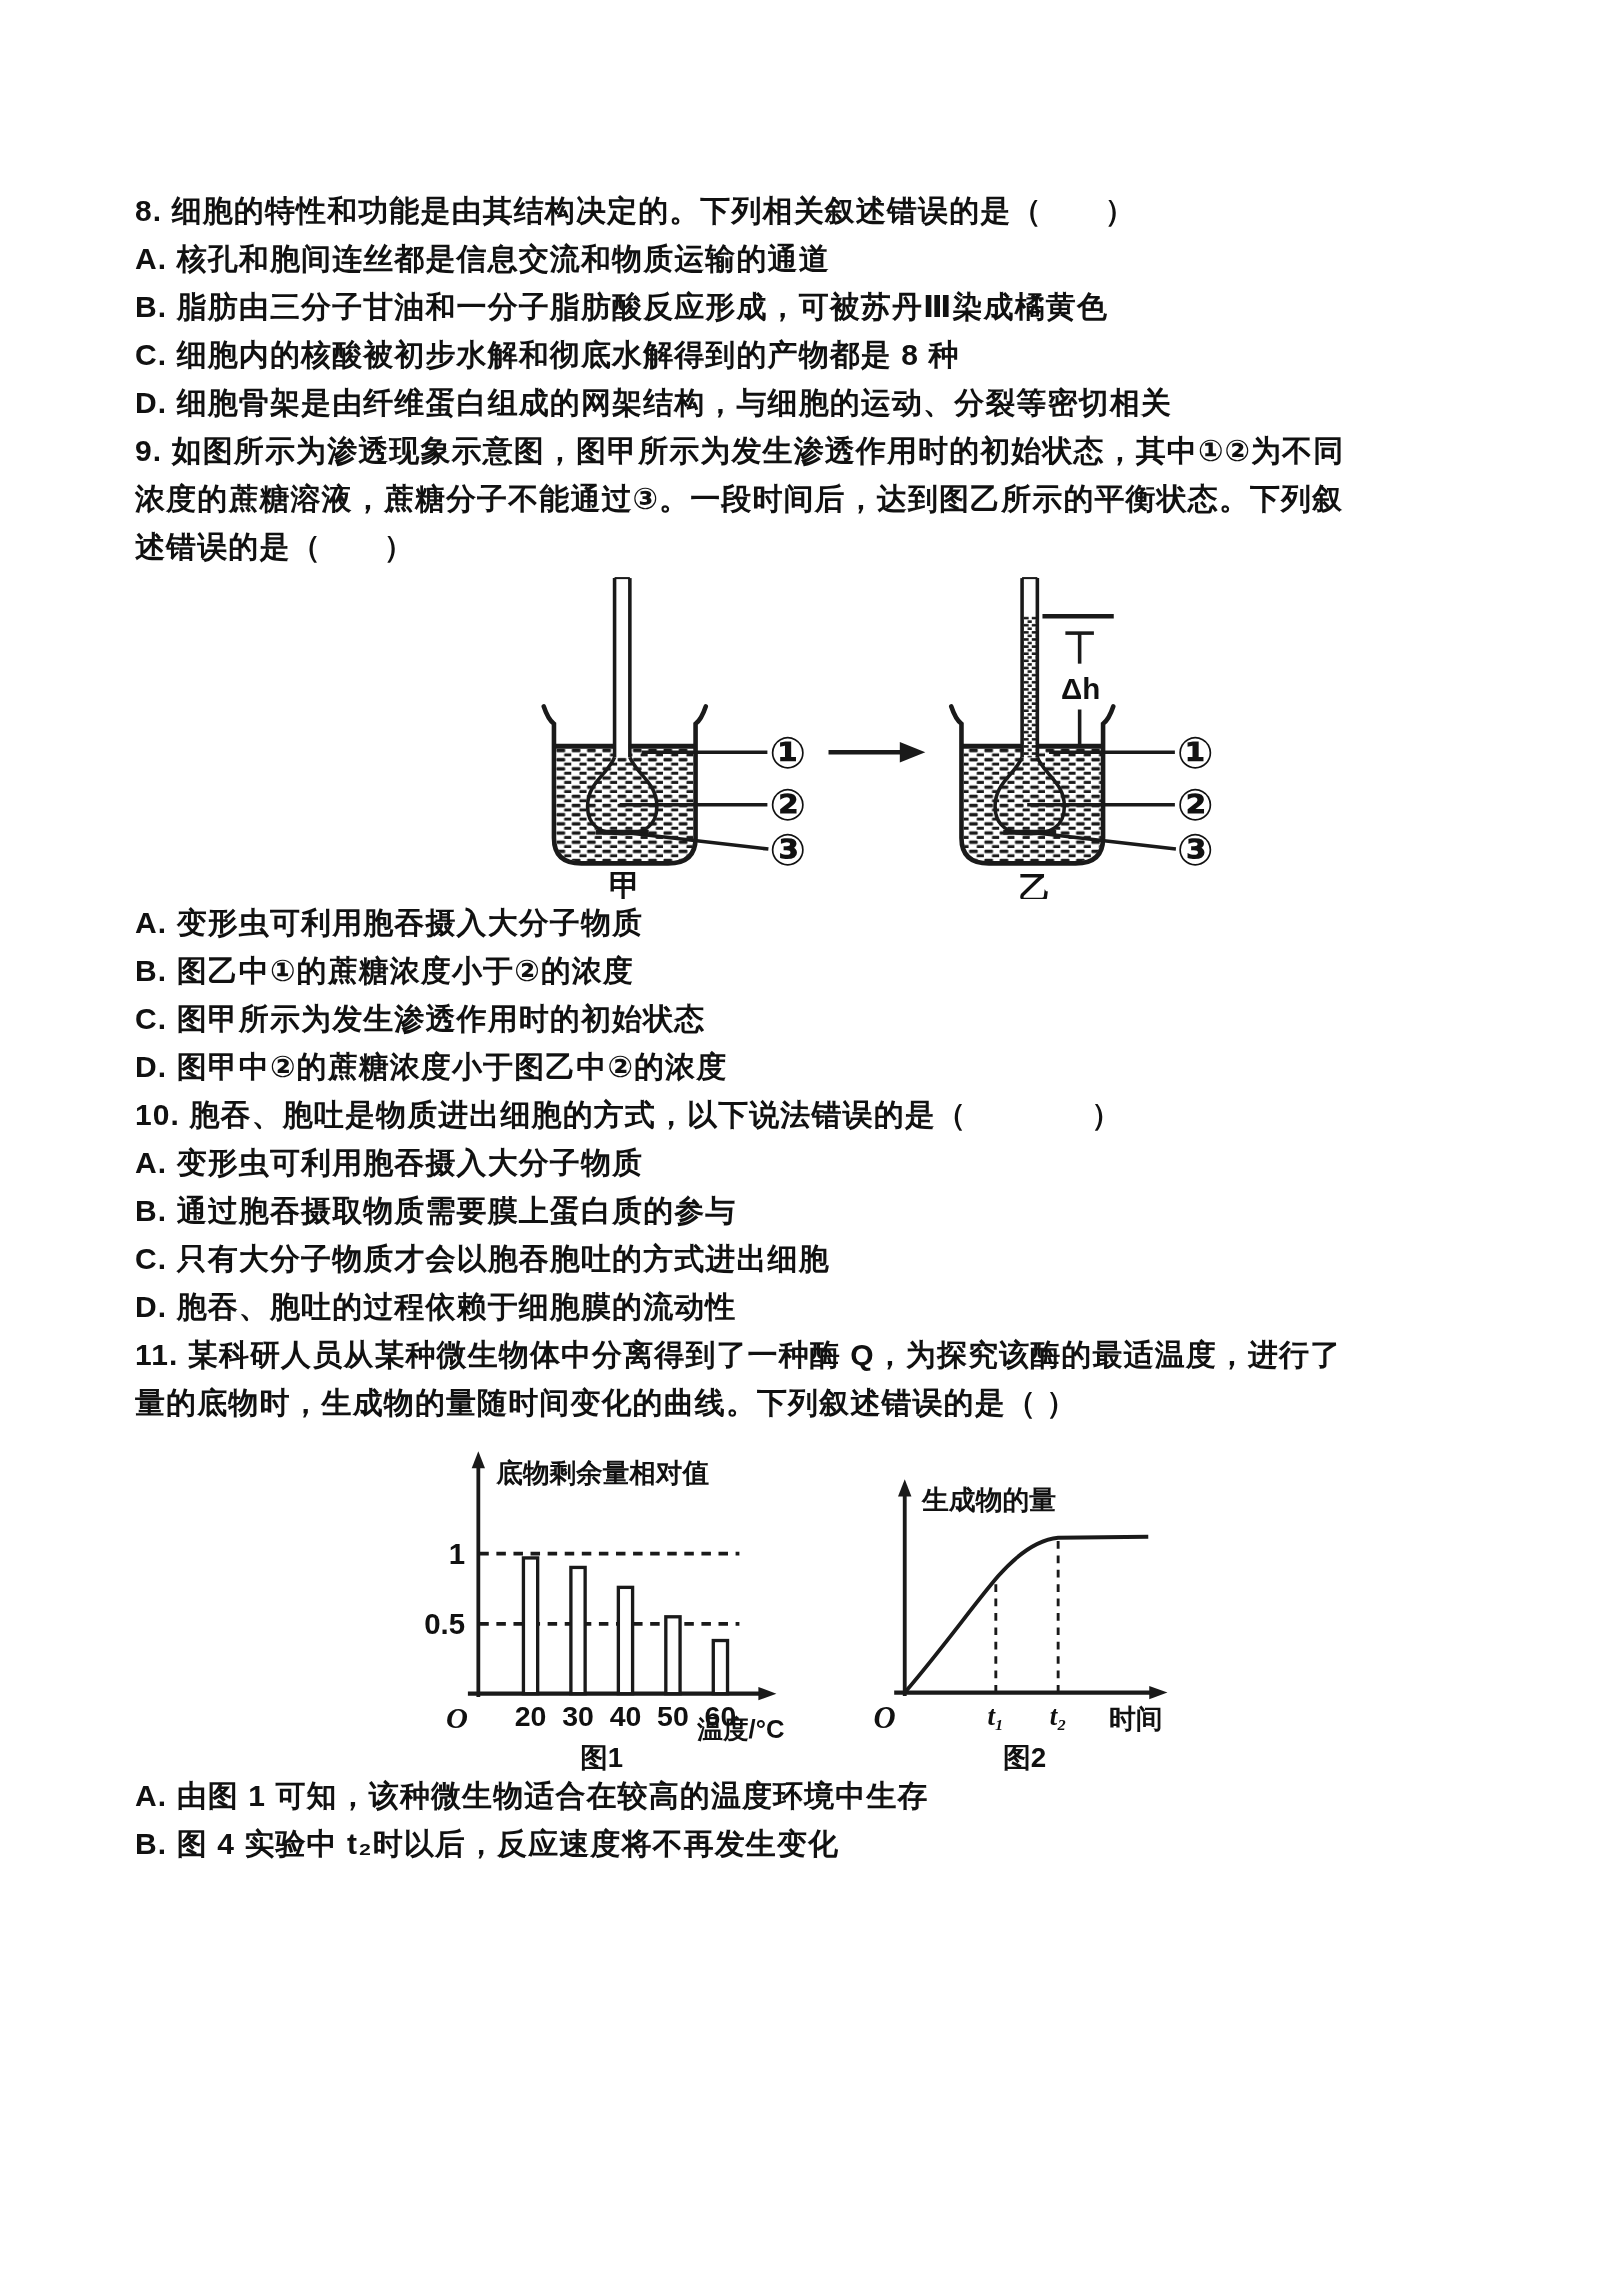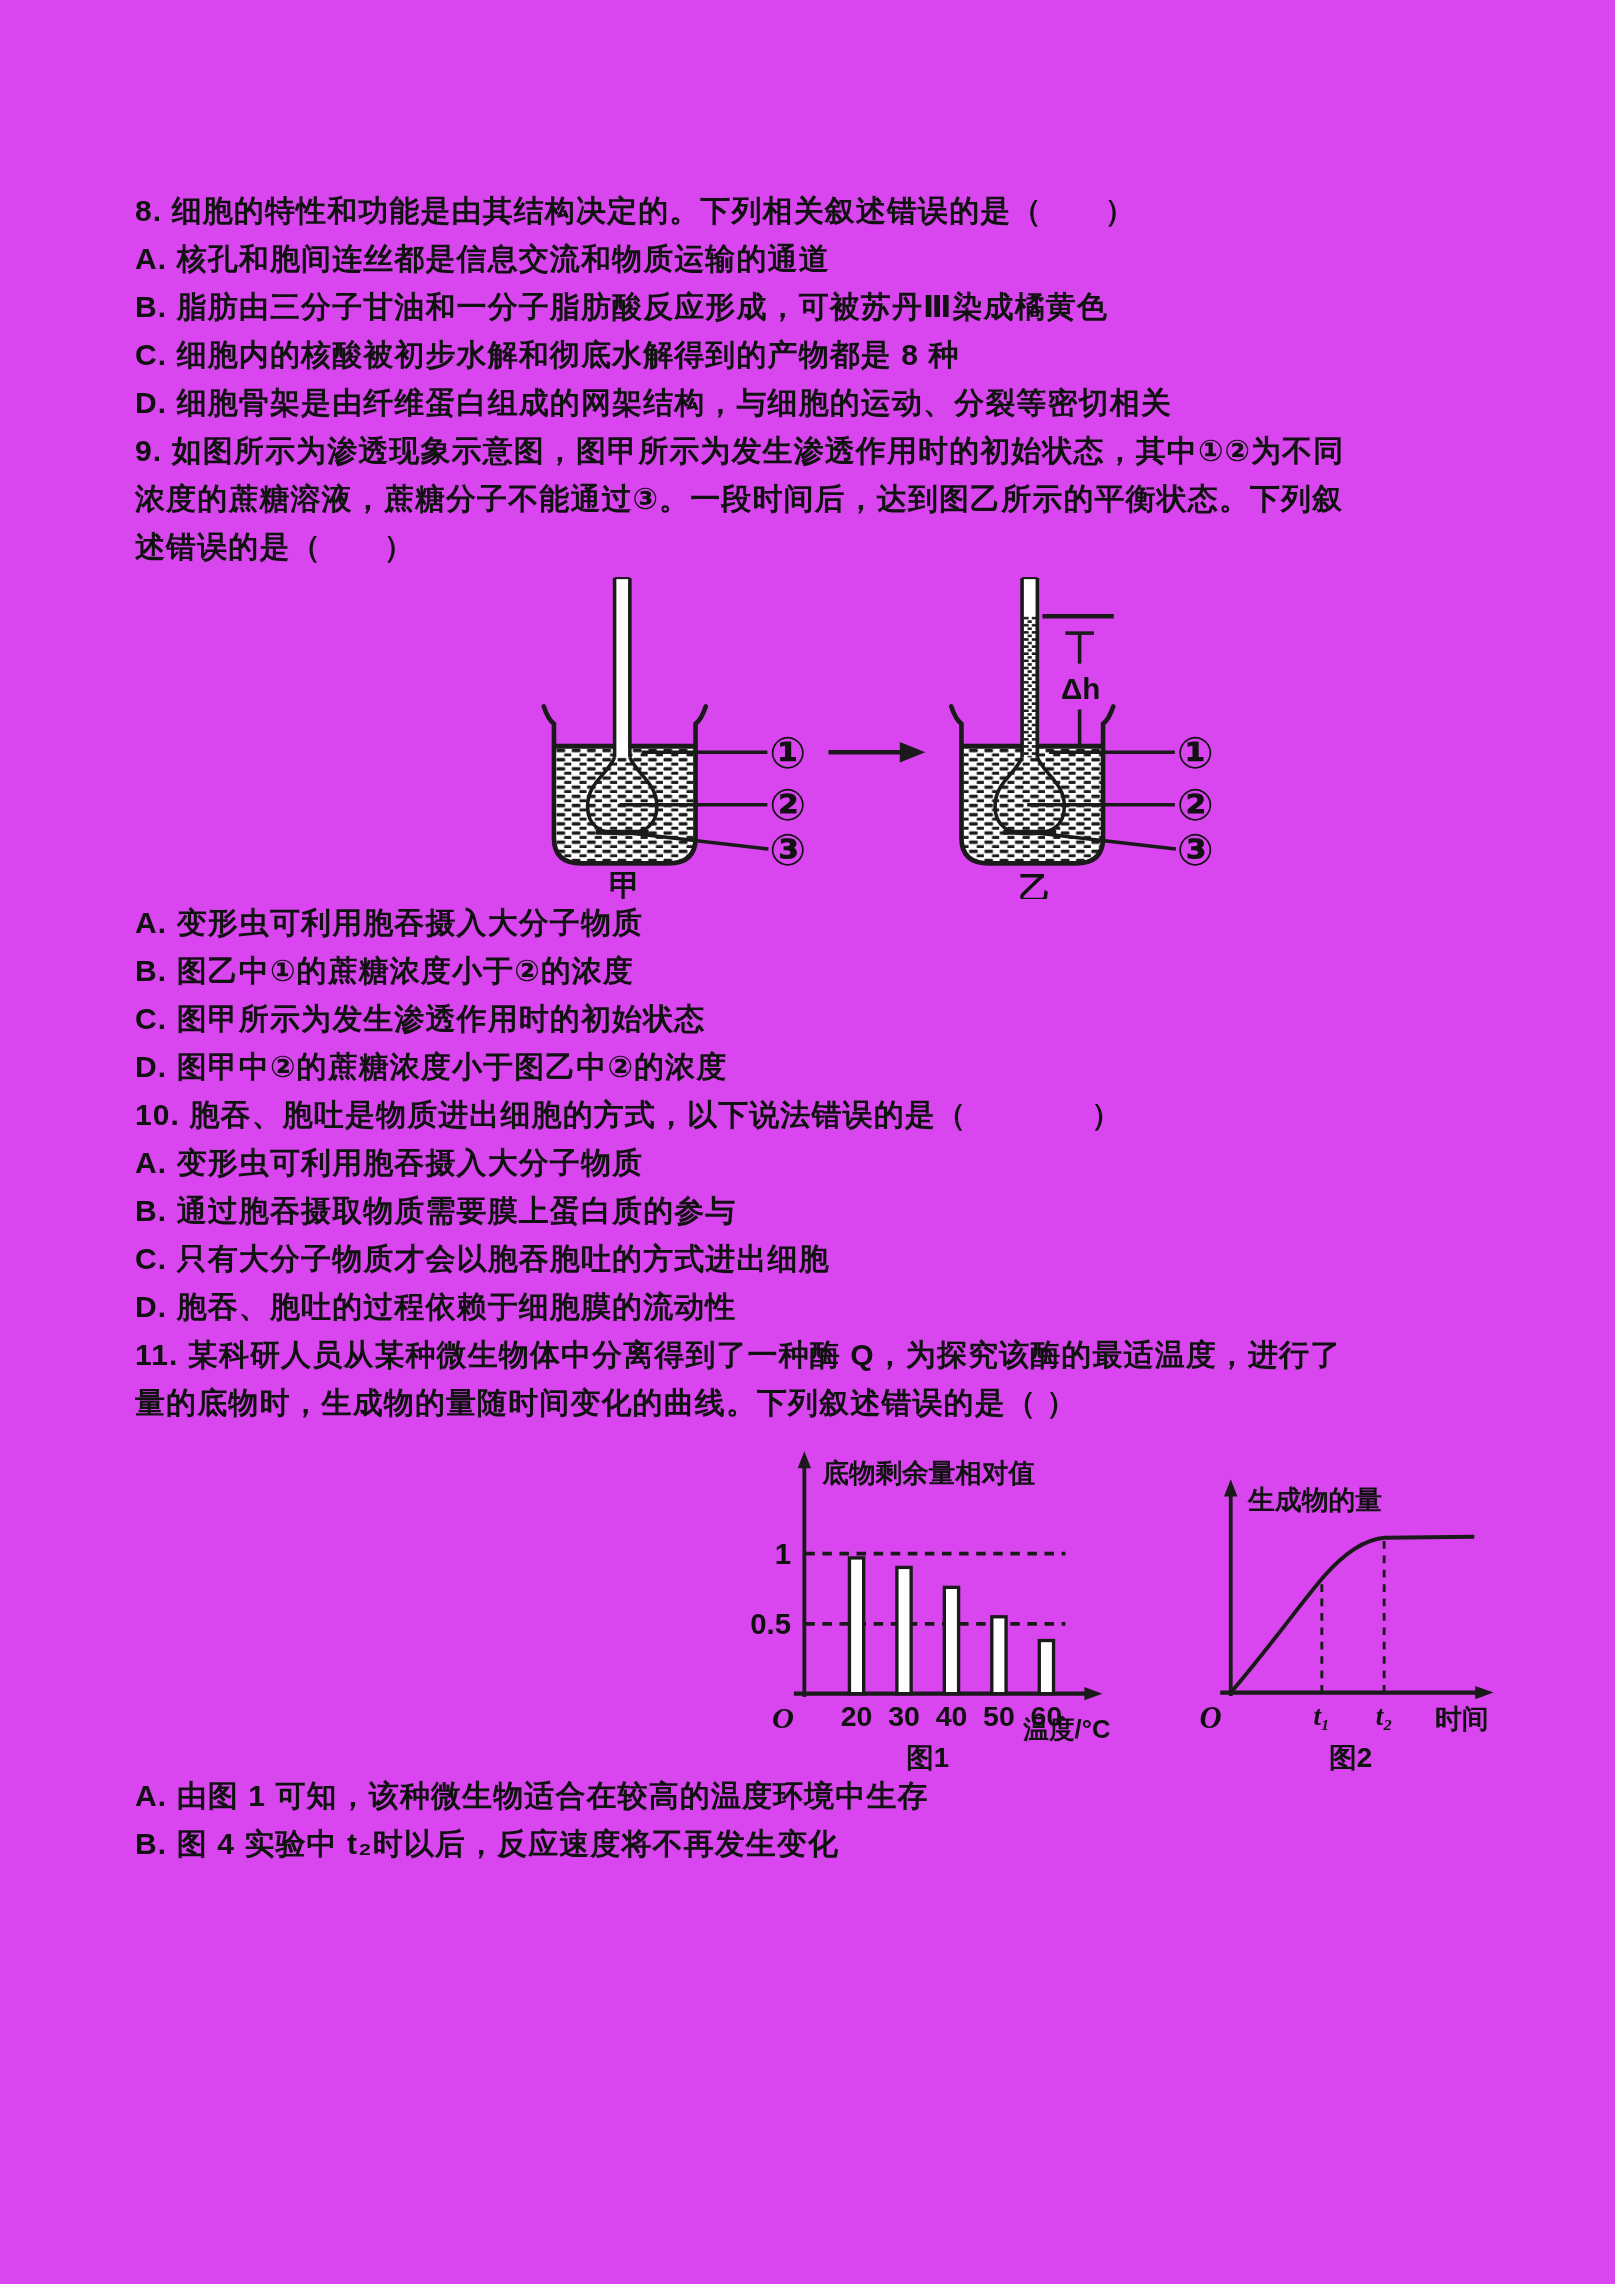--- a/index.html
+++ b/index.html
@@ -1,34 +1,34 @@
 <!DOCTYPE html>
 <html style="font-size:8.7px"><head>
 <meta charset="utf-8">
 <style>
   html,body{margin:0;padding:0;background:#e8e8e8;}
   .page{
     position:relative;
     width:1616px;height:2284px;
-    background:#d946ef;
+    background:#ffffff;
     overflow:hidden;
     font-family:"Liberation Sans","DejaVu Sans",sans-serif;
     font-weight:700;
     color:#111;
   }
   .content{position:absolute;left:135px;top:187px;width:1369px;}
   .line{
     margin:0;
     font-size:30px;
     line-height:48px;
     letter-spacing:1.1px;
     white-space:nowrap;
   }
   .figure-osmosis{margin:2.2px 0 0 375px;}
-  .charts-row{display:flex;align-items:flex-end;gap:65px;margin:4.3px 0 0 272px;justify-content:flex-end;}
+  .charts-row{display:flex;align-items:flex-end;gap:65px;margin:4.3px 0 0 272px;}
   svg{display:block;}
   svg text{fill:#111;font-family:"Liberation Sans","DejaVu Sans",sans-serif;font-weight:700;}
   .stroke{stroke:#1a1a1a;fill:none;}
   .ital{font-style:italic;font-family:"Liberation Serif","DejaVu Serif",serif;}
 </style>
 </head>
 <body>
 
 <div class="page">
   <div class="content">

